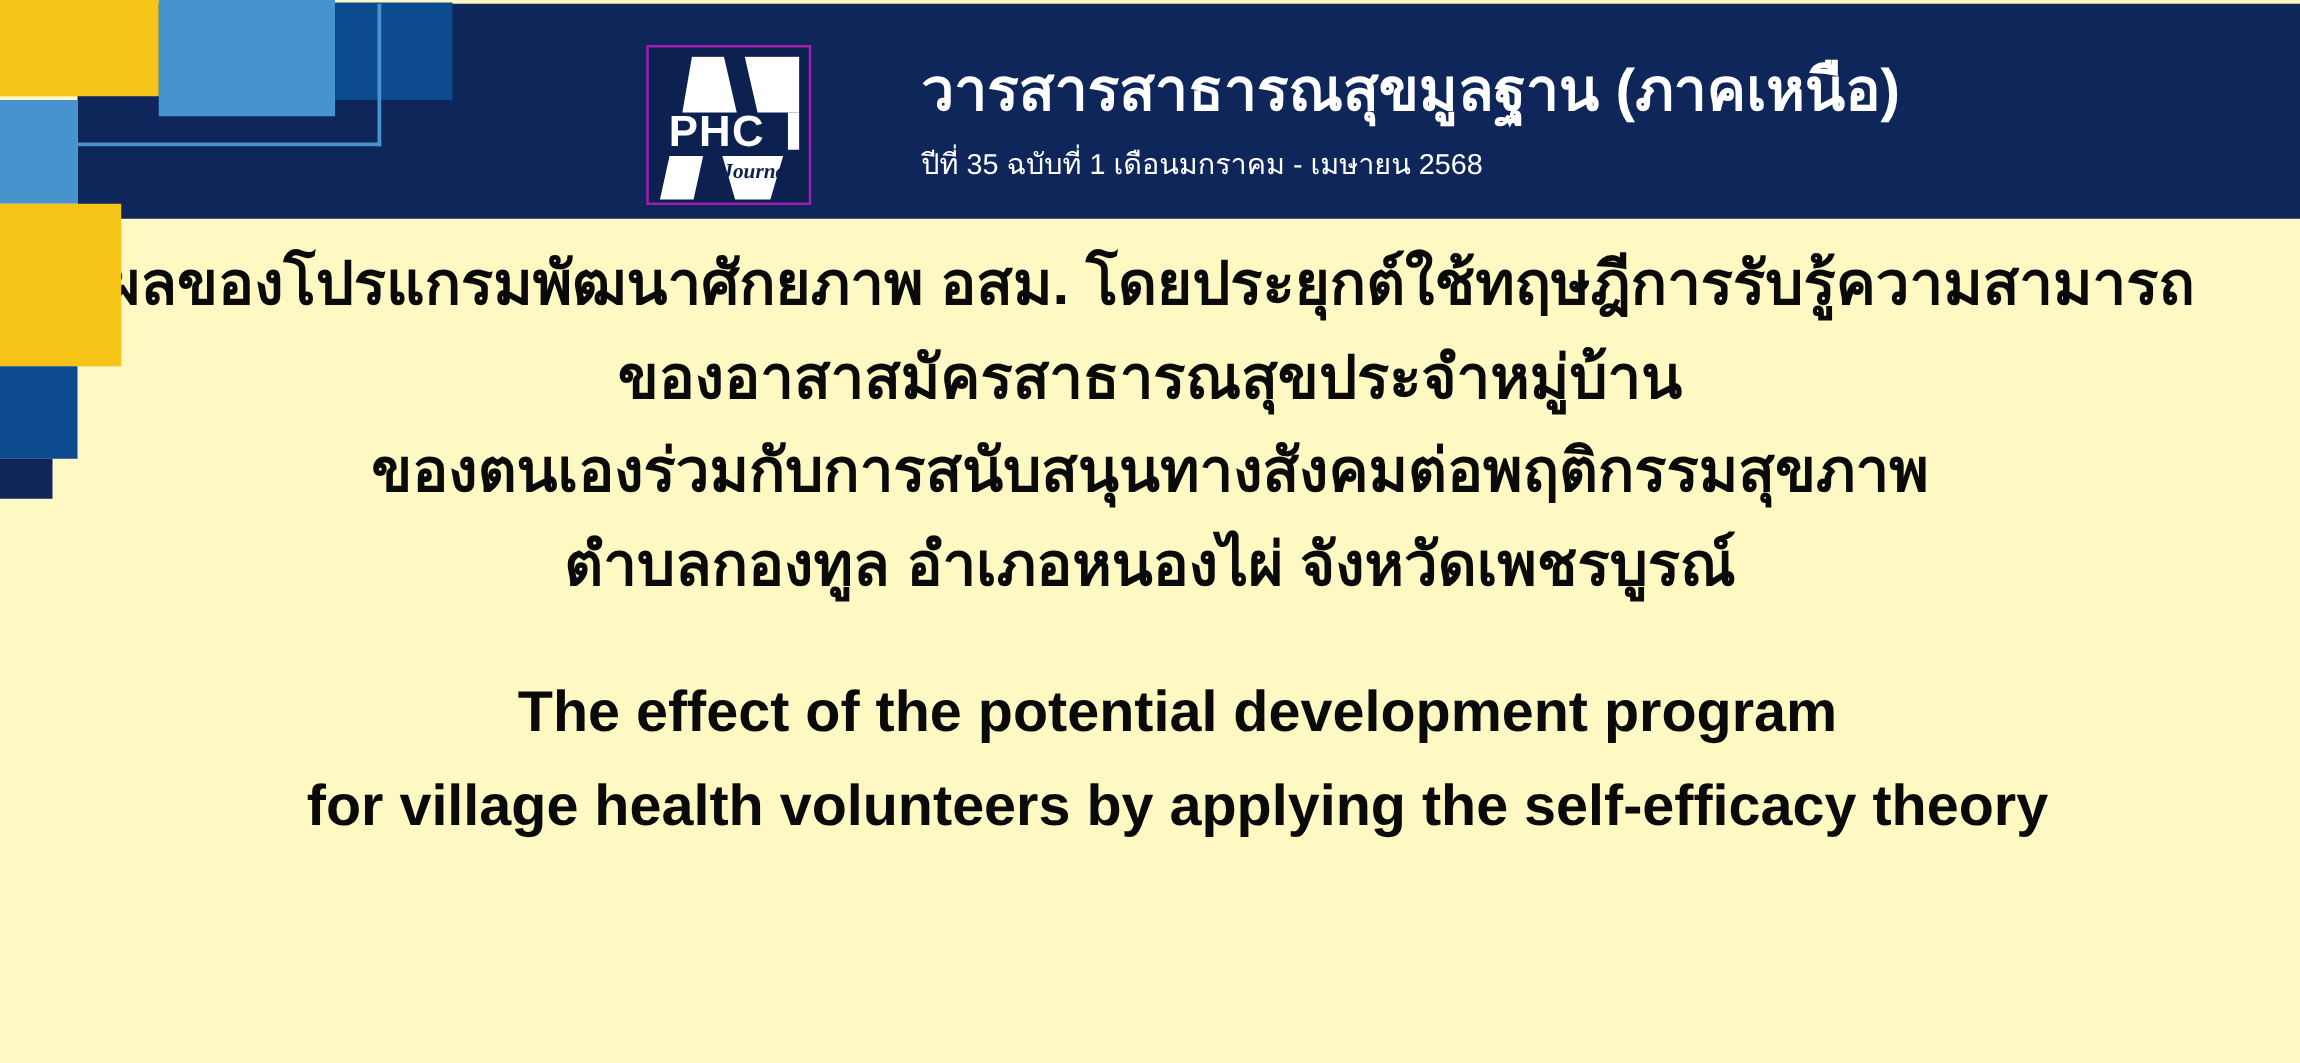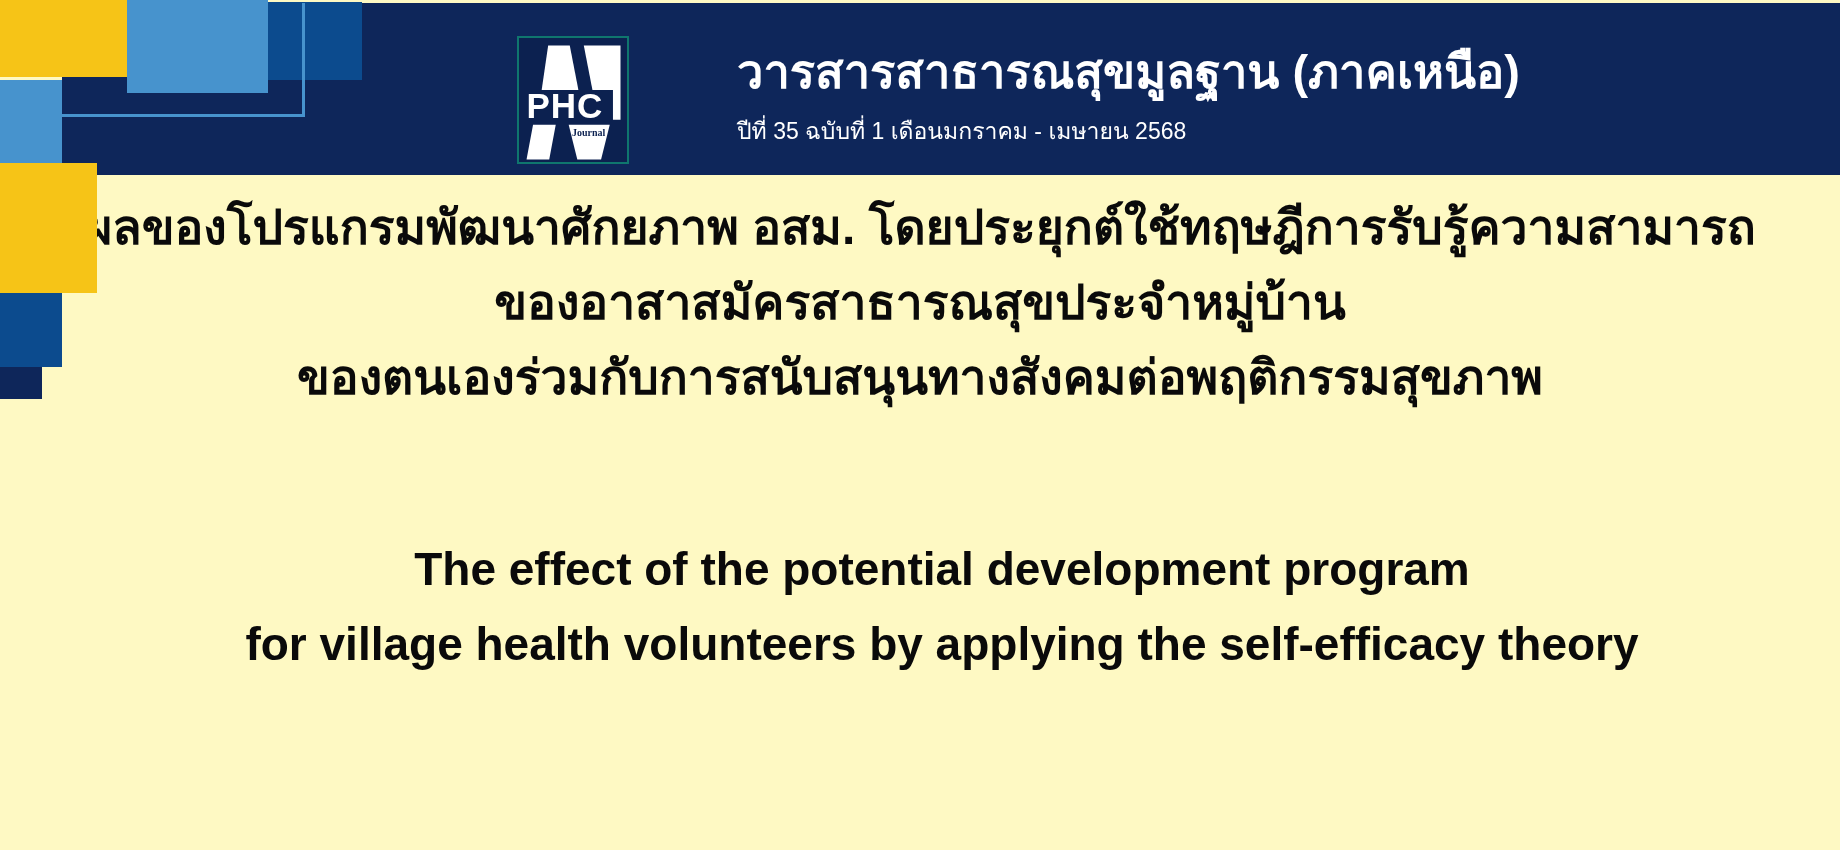--- a/index.html
+++ b/index.html
@@ -22,39 +22,39 @@
   .deco{position:absolute;z-index:3;}
   .deco-yellow-top   {left:0;  top:3;  width:127px;height:77px; background:var(--yellow,#f6c417);}
   .deco-blue-top     {left:127px;top:0;width:141px;height:93px; background:var(--blue,#4793cd);}
   .deco-midblue-top  {left:268px;top:2px;width:94px;height:78px;background:var(--blue_mid,#0c4b8e);}
   .deco-blue-left    {left:0;top:80px; width:62px;height:83px;  background:var(--blue,#4793cd);}
   .deco-yellow-left  {left:0;top:163px;width:97px;height:130px; background:var(--yellow,#f6c417);}
   .deco-midblue-left {left:0;top:293px;width:62px;height:74px;  background:var(--blue_mid,#0c4b8e);}
   .deco-navy-left    {left:0;top:367px;width:42px;height:32px;  background:var(--navy,#0e265a);}
   
   .logo-box{
-    position:absolute;left:517px;top:36px;width:112px;height:128px;
-    background:var(--navy_dark,#0c2150);border:2px solid #0f766e;box-sizing:border-box;
+    position:absolute;left:517px;top:36px;width:132px;height:128px;
+    background:var(--navy_dark,#0c2150);border:2px solid #a21caf;box-sizing:border-box;
     z-index:5;
   }
   .n-piece{position:absolute;inset:0;background:#fff;}
   .n-piece.a{clip-path:polygon(27% 6%,47% 6%,55% 42%,21% 42%);}
   .n-piece.b{clip-path:polygon(60% 6%,94% 6%,94% 42%,68% 42%);}
   .n-piece.e{clip-path:polygon(87% 42%,94% 42%,94% 66%,87% 66%);}
   .n-piece.c{clip-path:polygon(13% 70%,34% 70%,28% 98%,7% 98%);}
   .n-piece.d{clip-path:polygon(46% 70%,84% 70%,76% 98%,54% 98%);}
   .phc{
     position:absolute;left:0;right:15%;top:40%;height:29%;
     display:flex;align-items:center;justify-content:center;
     color:#fff;font-weight:700;font-size:35px;letter-spacing:1px;
   }
   .journal-script{
     position:absolute;left:46%;right:17%;top:72%;text-align:center;
-    font-family:"Liberation Serif","DejaVu Serif",serif;
-    font-weight:700;font-size:10px;color:var(--navy_dark,#0c2150);z-index:6;
+    font-family:"Liberation Serif","DejaVu Serif",serif;font-style:italic;
+    font-weight:700;font-size:17px;color:var(--navy_dark,#0c2150);z-index:6;
   }
   
   .header-text{position:absolute;left:675px;top:40px;z-index:5;color:#fff;}
   .journal-title{font-size:47px;font-weight:700;line-height:58px;white-space:nowrap;}
   .issue-line{font-size:23px;font-weight:500;line-height:44px;margin-top:8px;white-space:nowrap;}
   
   .title-thai{position:absolute;left:0;width:100%;top:190px;text-align:center;z-index:2;}
   .title-en  {position:absolute;left:0;width:100%;top:532px;text-align:center;z-index:2;}
   .t-line{
     height:75px;line-height:75px;font-size:48px;font-weight:700;
@@ -91,20 +91,21 @@
     <div class="n-piece c"></div>
     <div class="n-piece d"></div>
     <div class="phc">PHC</div>
     <div class="journal-script">Journal</div>
   </div>
 
   <div class="title-thai">
     <div class="t-line">ผลของโปรแกรมพัฒนาศักยภาพ อสม. โดยประยุกต์ใช้ทฤษฎีการรับรู้ความสามารถ</div>
     <div class="t-line">ของอาสาสมัครสาธารณสุขประจำหมู่บ้าน</div>
     <div class="t-line">ของตนเองร่วมกับการสนับสนุนทางสังคมต่อพฤติกรรมสุขภาพ</div>
+    <div class="t-line">ตำบลกองทูล อำเภอหนองไผ่ จังหวัดเพชรบูรณ์</div>
   </div>
 
   <div class="title-en">
     <div class="t-line">The effect of the potential development program</div>
     <div class="t-line">for village health volunteers by applying the self-efficacy theory</div>
   </div>
 
 </div>
 
 </body></html>

